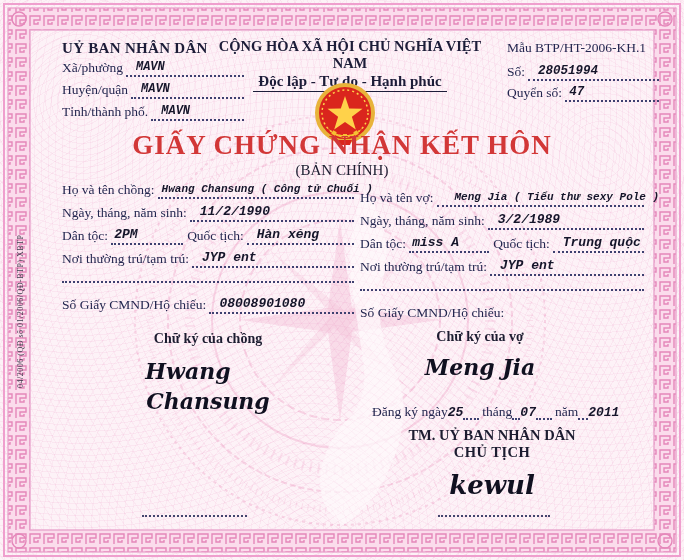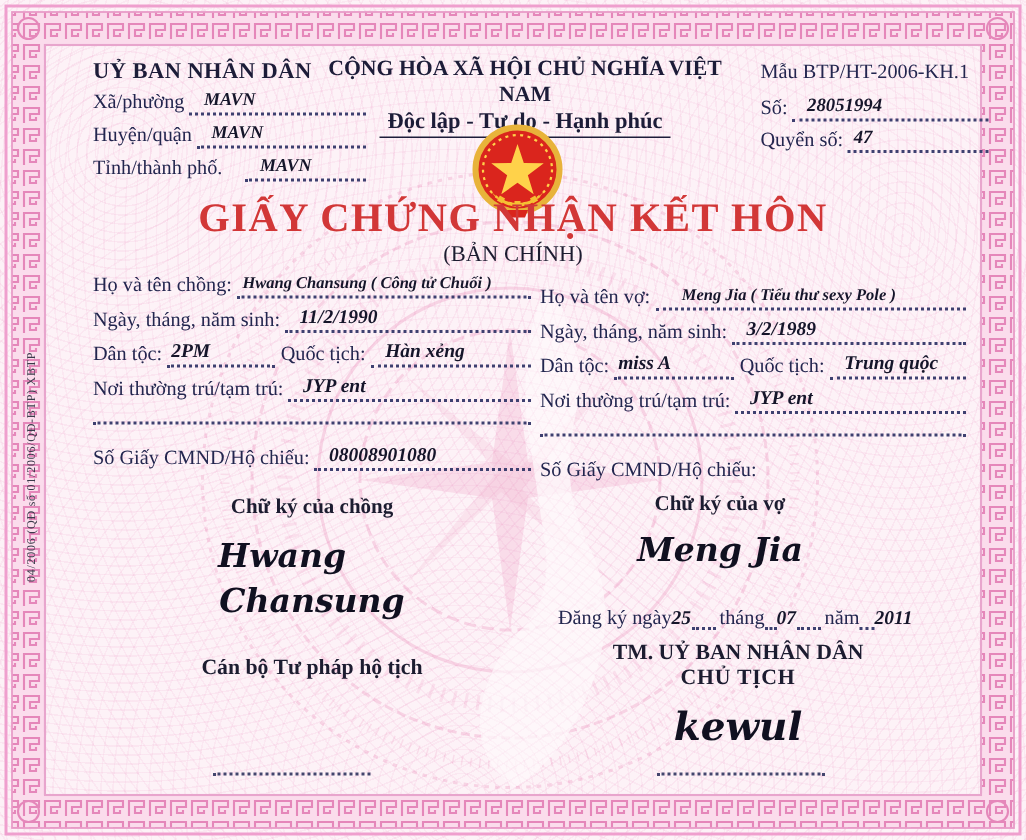--- a/index.html
+++ b/index.html
@@ -7,21 +7,21 @@
   .page{
     position:relative;width:684px;height:560px;overflow:hidden;
     background-color:#fdf2f7;
     background-image:
       repeating-radial-gradient(circle at 12% 18%, rgba(236,150,196,.13) 0 1px, transparent 1px 6px),
       repeating-radial-gradient(circle at 88% 28%, rgba(236,150,196,.11) 0 1px, transparent 1px 7px),
       repeating-radial-gradient(circle at 45% 95%, rgba(236,150,196,.11) 0 1px, transparent 1px 8px);
   }
   .abs{position:absolute;}
   .lbl{color:#23264f;font-size:13.5px;}
-  .hand{font-family:Liberation Serif, serif;font-style:italic;font-weight:bold;font-size:13px;color:#15152a;white-space:nowrap;}
+  .hand{font-family:Liberation Mono, monospace;font-style:italic;font-weight:bold;font-size:13px;color:#15152a;white-space:nowrap;}
   .row{display:flex;align-items:center;height:23px;color:#23264f;font-size:13.5px;white-space:nowrap;}
   .fill{flex:1;border-bottom:2px dotted #3e4070;margin-left:3px;min-width:8px;}
   .fill .hand{display:inline-block;padding-left:10px;transform:translateY(-1px);}
   .hand-sm{font-size:11px;}
   .center{text-align:center;}
   .bold{font-weight:bold;}
   .sig{font-family:"DejaVu Serif",serif;font-style:italic;font-weight:bold;font-size:22px;color:#101020;}
   .dotline{border-bottom:2px dotted #44466e;height:1px;}
   .leader{display:inline-block;border-bottom:2px dotted #3e4070;height:12px;}
 </style>
@@ -68,21 +68,21 @@
   <div class="abs" style="left:62px;top:40px;width:182px;">
     <div class="bold" style="font-size:15px;color:#1c1c38;letter-spacing:0.3px;">UỶ BAN NHÂN DÂN</div>
     <div class="row" style="height:22px;">
       <span>Xã/phường</span>
       <span class="fill"><span class="hand" style="font-size:12px;">MAVN</span></span>
     </div>
     <div class="row" style="height:22px;">
       <span>Huyện/quận</span>
       <span class="fill"><span class="hand" style="font-size:12px;">MAVN</span></span>
     </div>
-    <div class="row" style="height:22px;gap:12px;">
+    <div class="row" style="height:22px;">
       <span>Tỉnh/thành phố.</span>
       <span class="fill"><span class="hand" style="font-size:12px;">MAVN</span></span>
     </div>
   </div>
 
   <div class="abs center" style="left:200px;top:38px;width:300px;">
     <div class="bold" style="font-size:14.5px;color:#1c1c38;">CỘNG HÒA XÃ HỘI CHỦ NGHĨA VIỆT NAM</div>
     <div class="bold" style="display:inline-block;font-size:15px;color:#1c1c38;border-bottom:1.5px solid #1d1d3a;padding:1px 5px 1px;">Độc lập - Tự do - Hạnh phúc</div>
   </div>
 
@@ -188,18 +188,17 @@
     <span class="leader" style="width:16px;"></span>
     <span style="margin-left:3px;">năm</span>
     <span class="leader" style="width:10px;"></span>
     <span class="hand">2011</span>
   </div>
 
   <div class="abs center bold" style="left:372px;top:427px;width:240px;font-size:14.5px;color:#1c1c30;">TM. UỶ BAN NHÂN DÂN</div>
   <div class="abs center sig" style="left:372px;top:470px;width:240px;font-size:26px;">kewul</div>
   <div class="abs center bold" style="left:372px;top:444px;width:240px;font-size:14.5px;color:#1c1c30;letter-spacing:0.5px;">CHỦ TỊCH</div>
 
-  <div class="abs center bold" style="left:62px;top:437px;width:292px;font-size:14.5px;color:#1c1c30;">Cán bộ Tư pháp hộ tịch</div>
 
   <div class="abs dotline" style="left:142px;top:514px;width:105px;"></div>
   <div class="abs dotline" style="left:438px;top:514px;width:112px;"></div>
 
 </div>
 
 </body></html>

